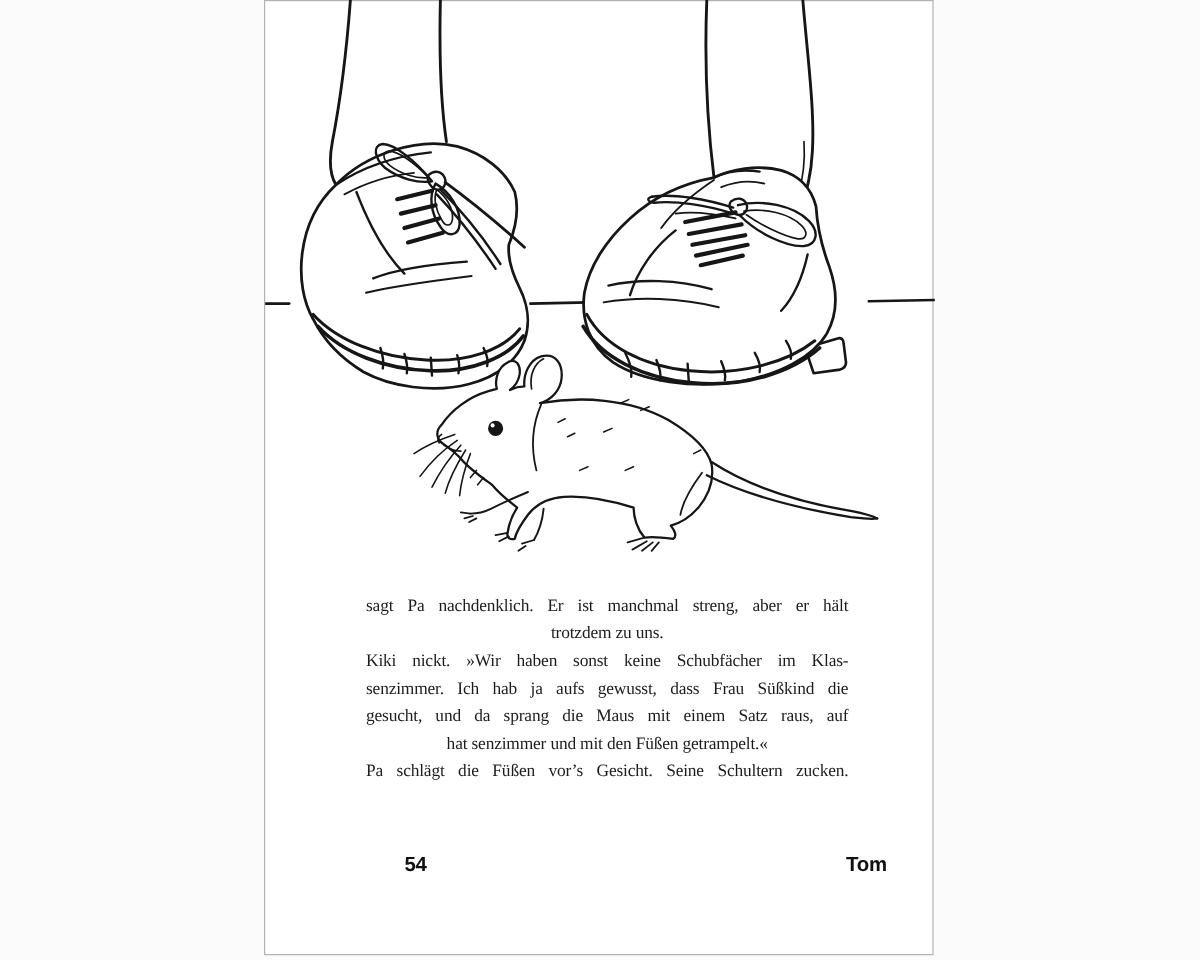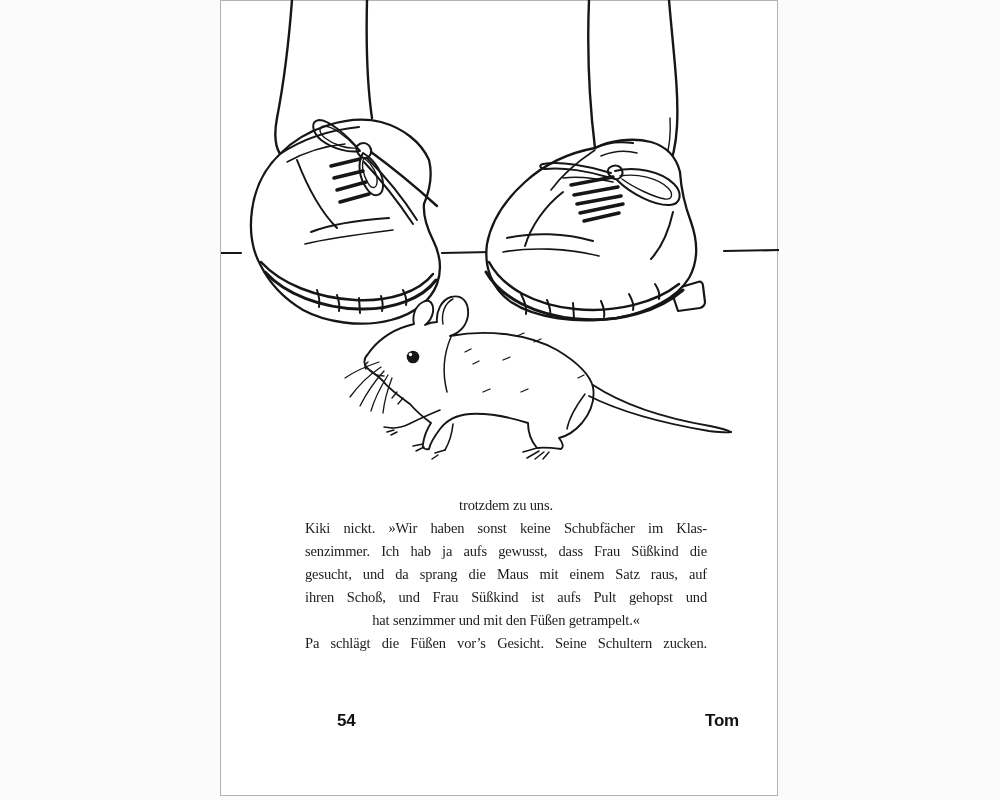--- a/index.html
+++ b/index.html
@@ -180,25 +180,25 @@
         <path d="M176 392 L171 398" stroke-width="1.3"></path>
         <path d="M182 398 L177 404" stroke-width="1.3"></path>
 
         <path d="M372 385 C404 406 448 419 489 426 C499 428 506 430 510 432"></path>
         <path d="M368 396 C400 412 446 424 488 431 C497 432 505 433 510 432"></path>
       </g>
     </svg>
   </div>
 
   <div class="text-block">
+    <div class="tline just">sagt Pa nachdenklich. Er ist manchmal streng, aber er hält</div>
     <div class="tline ragged">trotzdem zu uns.</div>
     <div class="tline just">Kiki nickt. »Wir haben sonst keine Schubfächer im Klas-</div>
     <div class="tline just">senzimmer. Ich hab ja aufs gewusst, dass Frau Süßkind die</div>
     <div class="tline just">gesucht, und da sprang die Maus mit einem Satz raus, auf</div>
-    <div class="tline just">ihren Schoß, und Frau Süßkind ist aufs Pult gehopst und</div>
     <div class="tline ragged">hat senzimmer und mit den Füßen getrampelt.«</div>
     <div class="tline just">Pa schlägt die Füßen vor’s Gesicht. Seine Schultern zucken.</div>
   </div>
 
   <div class="footer">
     <span>54</span>
     <span>Tom</span>
   </div>
 
 </div>

